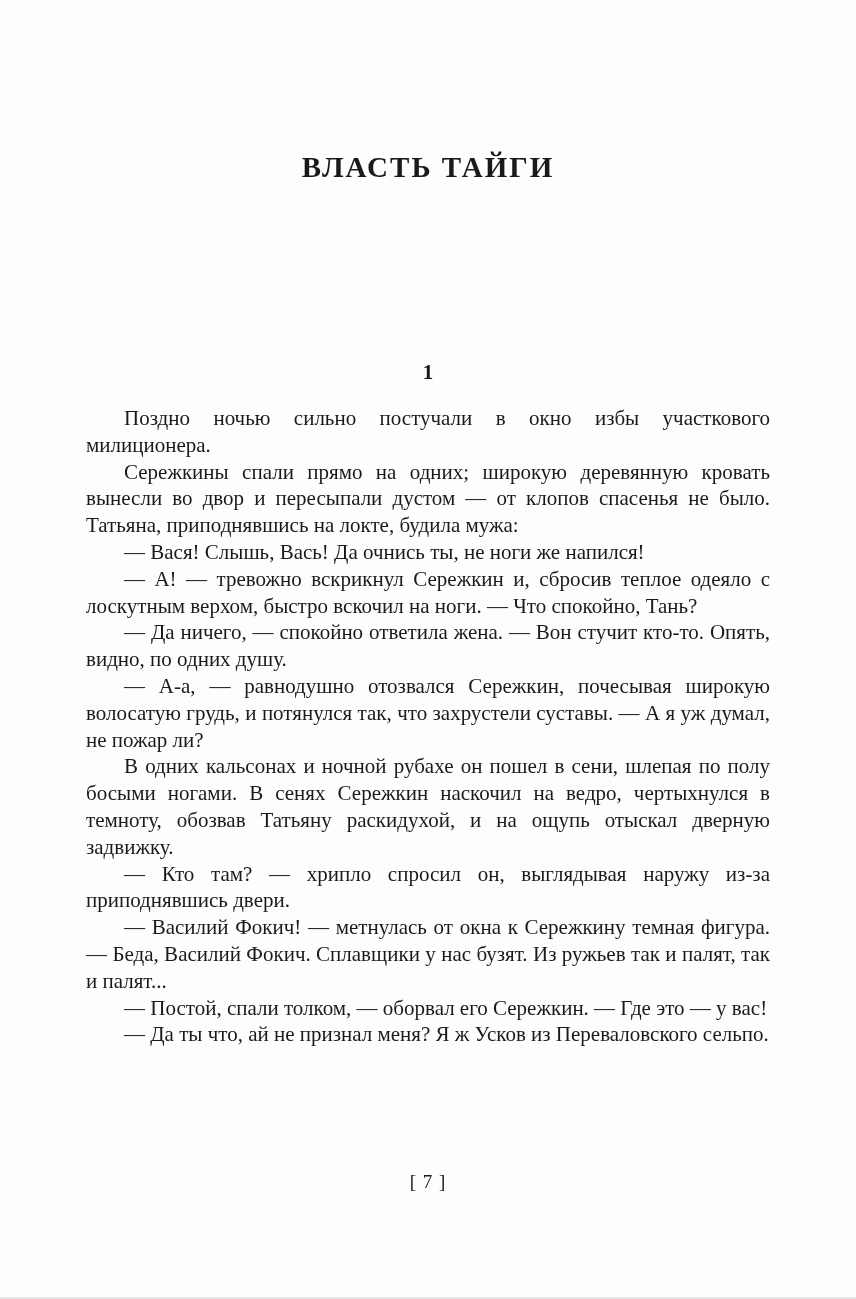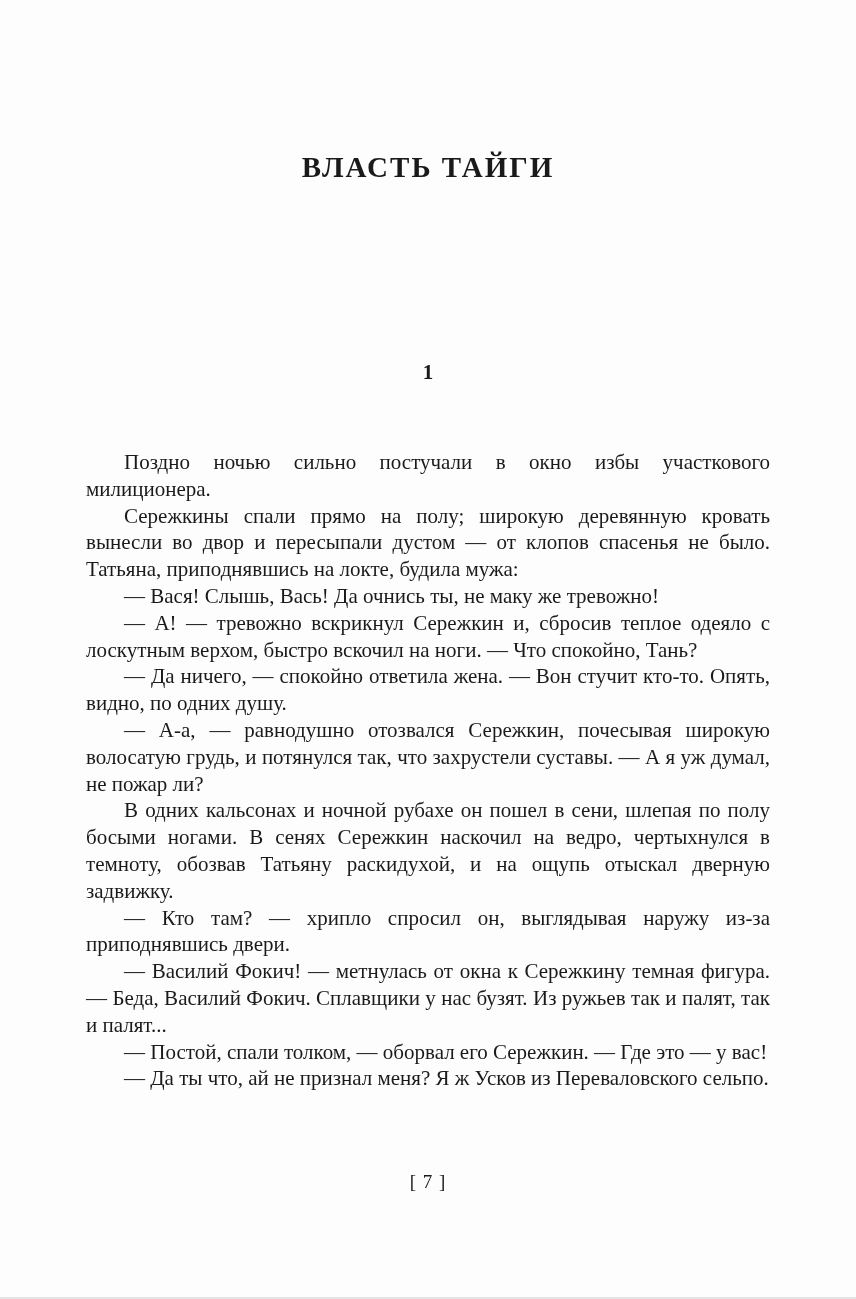--- a/index.html
+++ b/index.html
@@ -36,21 +36,20 @@
     width: 100%;
     text-align: center;
     font-size: 21px;
     font-weight: 700;
   }
   .text-body {
     position: absolute;
     top: 405px;
     left: 86px;
     width: 684px;
-    margin-top: 44px;
   }
   .text-body p {
     margin: 0;
     text-indent: 38px;
     text-align: justify;
     font-size: 21px;
     line-height: 26.8px;
     hyphens: auto;
     -webkit-hyphens: auto;
   }
@@ -75,22 +74,22 @@
 </head>
 <body>
 
 <div class="page">
   <h1 class="chapter-title">ВЛАСТЬ ТАЙГИ</h1>
 
   <div class="section-number">1</div>
 
   <div class="text-body" id="text-body">
       <p>Поздно ночью сильно постучали в окно избы участкового милиционера.</p>
-      <p>Сережкины спали прямо на полу; широкую деревянную кровать вынесли во двор и пересыпали дустом — от клопов спасенья не было. Татьяна, приподнявшись на локте, будила мужа:</p>
-      <p>— Вася! Слышь, Вась! Да очнись ты, не маку же тревожно!</p>
+      <p>Сережкины спали прямо на одних; широкую деревянную кровать вынесли во двор и пересыпали дустом — от клопов спасенья не было. Татьяна, приподнявшись на локте, будила мужа:</p>
+      <p>— Вася! Слышь, Вась! Да очнись ты, не ноги же напился!</p>
       <p>— А! — тревожно вскрикнул Сережкин и, сбросив теплое одеяло с лоскутным верхом, быстро вскочил на ноги. — Что спокойно, Тань?</p>
       <p>— Да ничего, — спокойно ответила жена. — Вон стучит кто-то. Опять, видно, по одних душу.</p>
       <p>— А-а, — равнодушно отозвался Сережкин, почесывая широкую волосатую грудь, и потянулся так, что захрустели суставы. — А я уж думал, не пожар ли?</p>
       <p>В одних кальсонах и ночной рубахе он пошел в сени, шлепая по полу босыми ногами. В сенях Сережкин наскочил на ведро, чертыхнулся в темноту, обозвав Татьяну раскидухой, и на ощупь отыскал дверную задвижку.</p>
       <p>— Кто там? — хрипло спросил он, выглядывая наружу из-за приподнявшись двери.</p>
       <p>— Василий Фокич! — метнулась от окна к Сережкину темная фигура. — Беда, Василий Фокич. Сплавщики у нас бузят. Из ружьев так и палят, так и палят...</p>
       <p>— Постой, спали толком, — оборвал его Сережкин. — Где это — у вас!</p>
       <p>— Да ты что, ай не признал меня? Я ж Усков из Переваловского сельпо.</p>
     </div>
 

